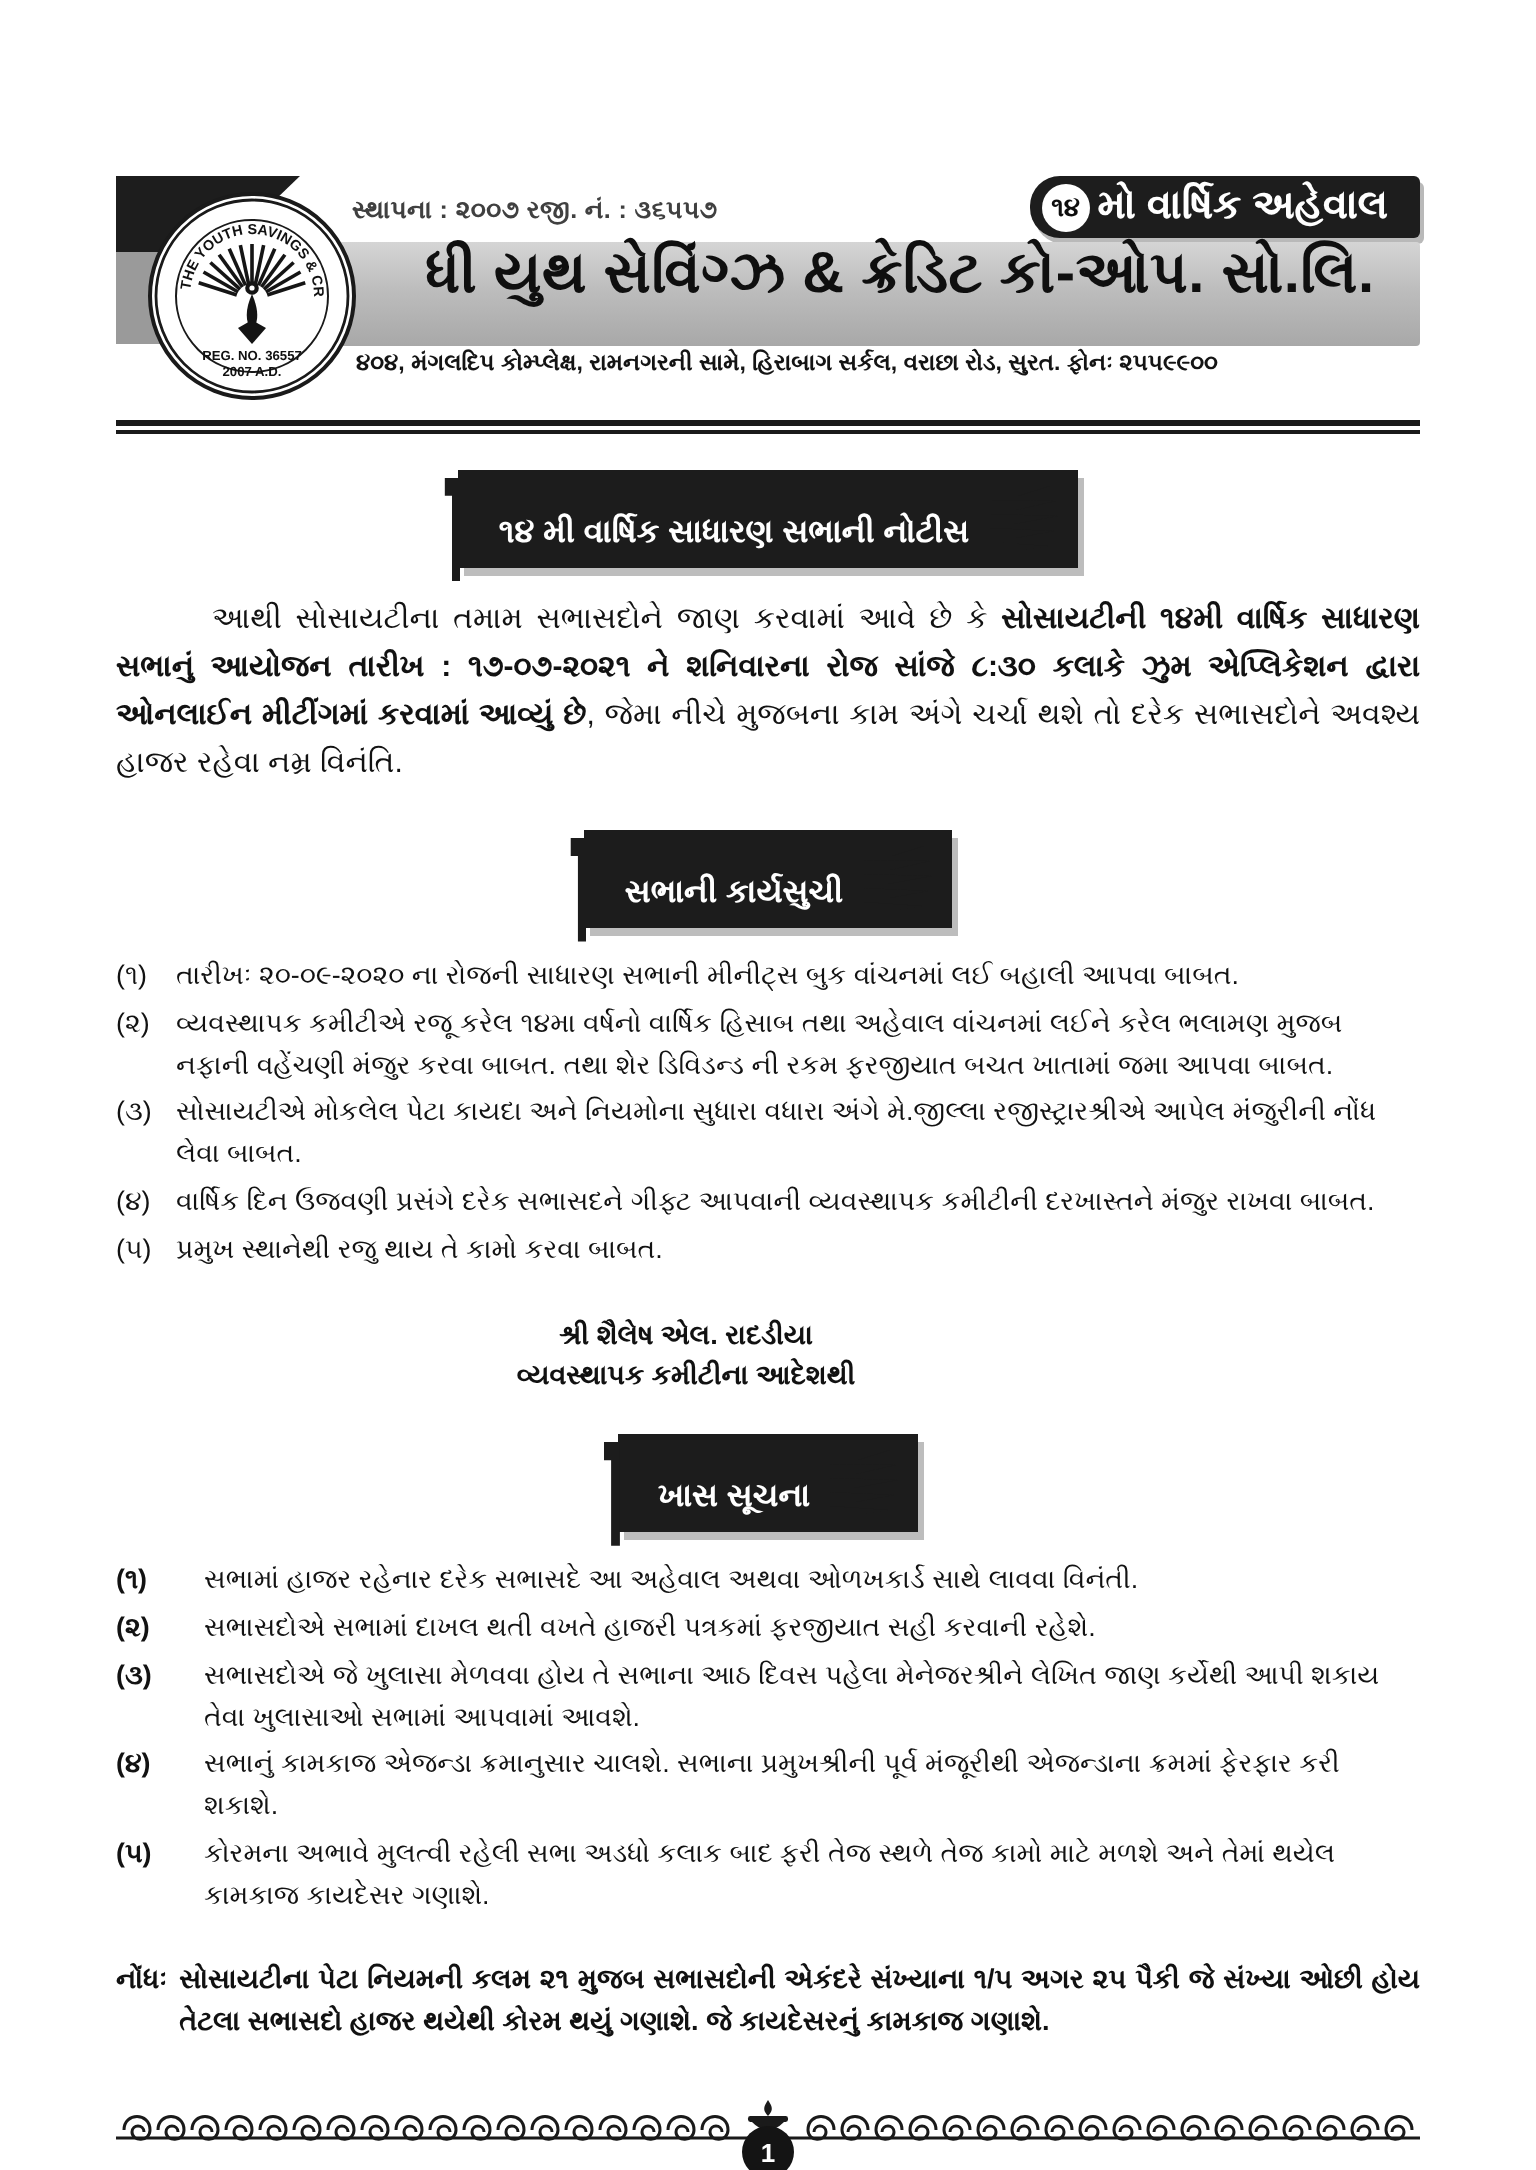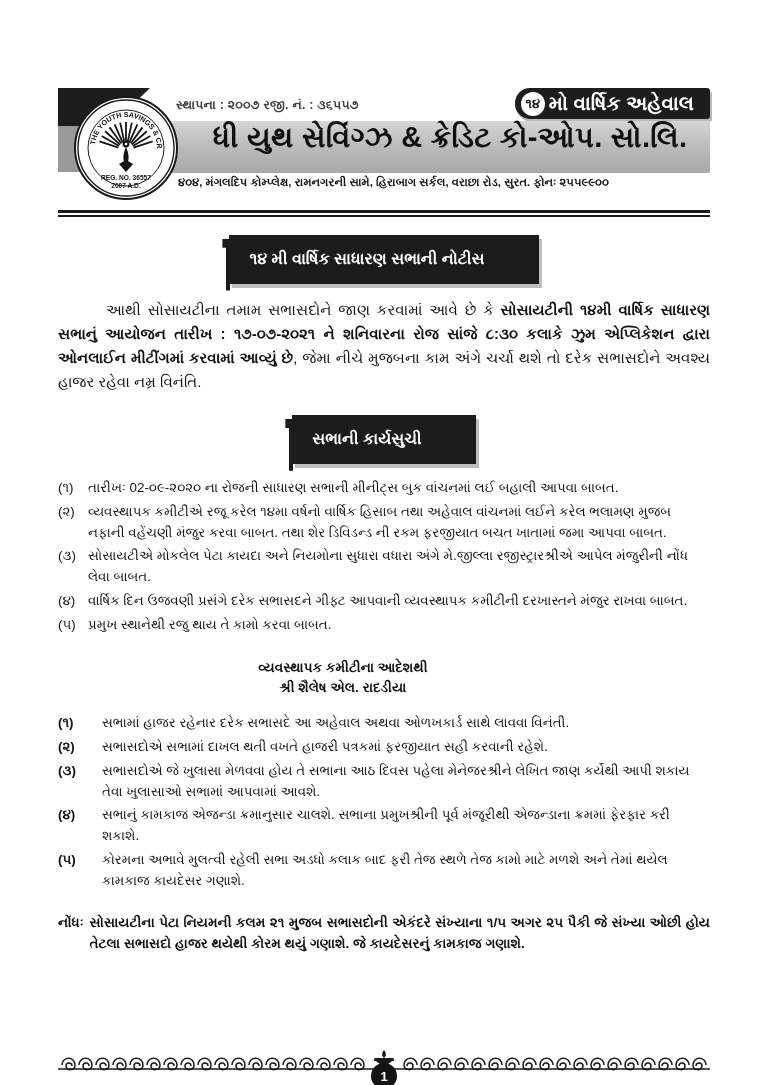--- a/index.html
+++ b/index.html
@@ -167,21 +167,21 @@
   
   .banner-wrap {
     display: flex;
     justify-content: center;
     margin: 0;
     position: relative;
   }
   .banner {
     position: relative;
     display: inline-flex;
-    align-items: center;
+    align-items: flex-end;
     justify-content: center;
     background: #1c1c1c;
     color: #fff;
     font-size: 16px;
     font-weight: bold;
     padding: 7px 14px 8px 20px;
     white-space: nowrap;
     box-shadow: 3px 4px 0 #bdbdbd;
   }
   .banner::before {
@@ -397,45 +397,59 @@
             <polygon points="0,22 32,23.5 13,27 0,27" fill="#1c1c1c"></polygon>
             <polygon points="0,29 29,31 15,33 0,33" fill="#1c1c1c"></polygon>
           </svg>
         </span>
       </div>
     </div>
 
     <ol class="agenda">
       <li>
         <span class="num">(૧)</span>
-        <span class="txt">તારીખઃ 02-૦૯-૨૦૨૦ ના રોજની સાધારણ સભાની મીનીટ્સ બુક વાંચનમાં લઈ બહાલી આપવા બાબત.</span>
+        <span class="txt">તારીખઃ ૨૦-૦૯-૨૦૨૦ ના રોજની સાધારણ સભાની મીનીટ્સ બુક વાંચનમાં લઈ બહાલી આપવા બાબત.</span>
       </li>
       <li>
         <span class="num">(૨)</span>
         <span class="txt">વ્યવસ્થાપક કમીટીએ રજૂ કરેલ ૧૪મા વર્ષનો વાર્ષિક હિસાબ તથા અહેવાલ  વાંચનમાં લઈને કરેલ ભલામણ મુજબ નફાની વહેંચણી મંજુર કરવા બાબત. તથા શેર ડિવિડન્ડ ની રકમ ફરજીયાત બચત ખાતામાં જમા આપવા બાબત.</span>
       </li>
       <li>
         <span class="num">(૩)</span>
         <span class="txt">સોસાયટીએ મોકલેલ પેટા કાયદા અને નિયમોના સુધારા વધારા અંગે મે.જીલ્લા રજીસ્ટ્રારશ્રીએ આપેલ મંજુરીની નોંધ લેવા બાબત.</span>
       </li>
       <li>
         <span class="num">(૪)</span>
         <span class="txt">વાર્ષિક દિન ઉજવણી પ્રસંગે દરેક સભાસદને ગીફ્ટ આપવાની વ્યવસ્થાપક કમીટીની દરખાસ્તને મંજુર રાખવા બાબત.</span>
       </li>
       <li>
         <span class="num">(૫)</span>
         <span class="txt">પ્રમુખ સ્થાનેથી રજુ થાય તે કામો કરવા બાબત.</span>
       </li>
     </ol>
 
     <div class="signature">
+      <div>શ્રી શૈલેષ એલ. રાદડીયા</div>
       <div>વ્યવસ્થાપક કમીટીના આદેશથી</div>
-      <div>શ્રી શૈલેષ એલ. રાદડીયા</div>
-    </div>
-
+    </div>
+
+    <div class="banner-wrap" style="margin-top:18px;">
+      <div class="banner">
+        <span>ખાસ સૂચના</span>
+        <span class="banner-flag">
+          <svg viewBox="0 0 34 34" preserveAspectRatio="none" aria-hidden="true">
+            <polygon points="0,1 30,1 14,6 0,6" fill="#1c1c1c"></polygon>
+            <polygon points="0,8 33,8.5 13,13 0,13" fill="#1c1c1c"></polygon>
+            <polygon points="0,15 34,16 12,20 0,20" fill="#1c1c1c"></polygon>
+            <polygon points="0,22 32,23.5 13,27 0,27" fill="#1c1c1c"></polygon>
+            <polygon points="0,29 29,31 15,33 0,33" fill="#1c1c1c"></polygon>
+          </svg>
+        </span>
+      </div>
+    </div>
 
     <ol class="notices">
       <li>
         <span class="num">(૧)</span>
         <span class="txt">સભામાં હાજર રહેનાર દરેક સભાસદે આ અહેવાલ અથવા ઓળખકાર્ડ સાથે લાવવા વિનંતી.</span>
       </li>
       <li>
         <span class="num">(૨)</span>
         <span class="txt">સભાસદોએ સભામાં દાખલ થતી વખતે હાજરી પત્રકમાં ફરજીયાત સહી કરવાની રહેશે.</span>
       </li>

